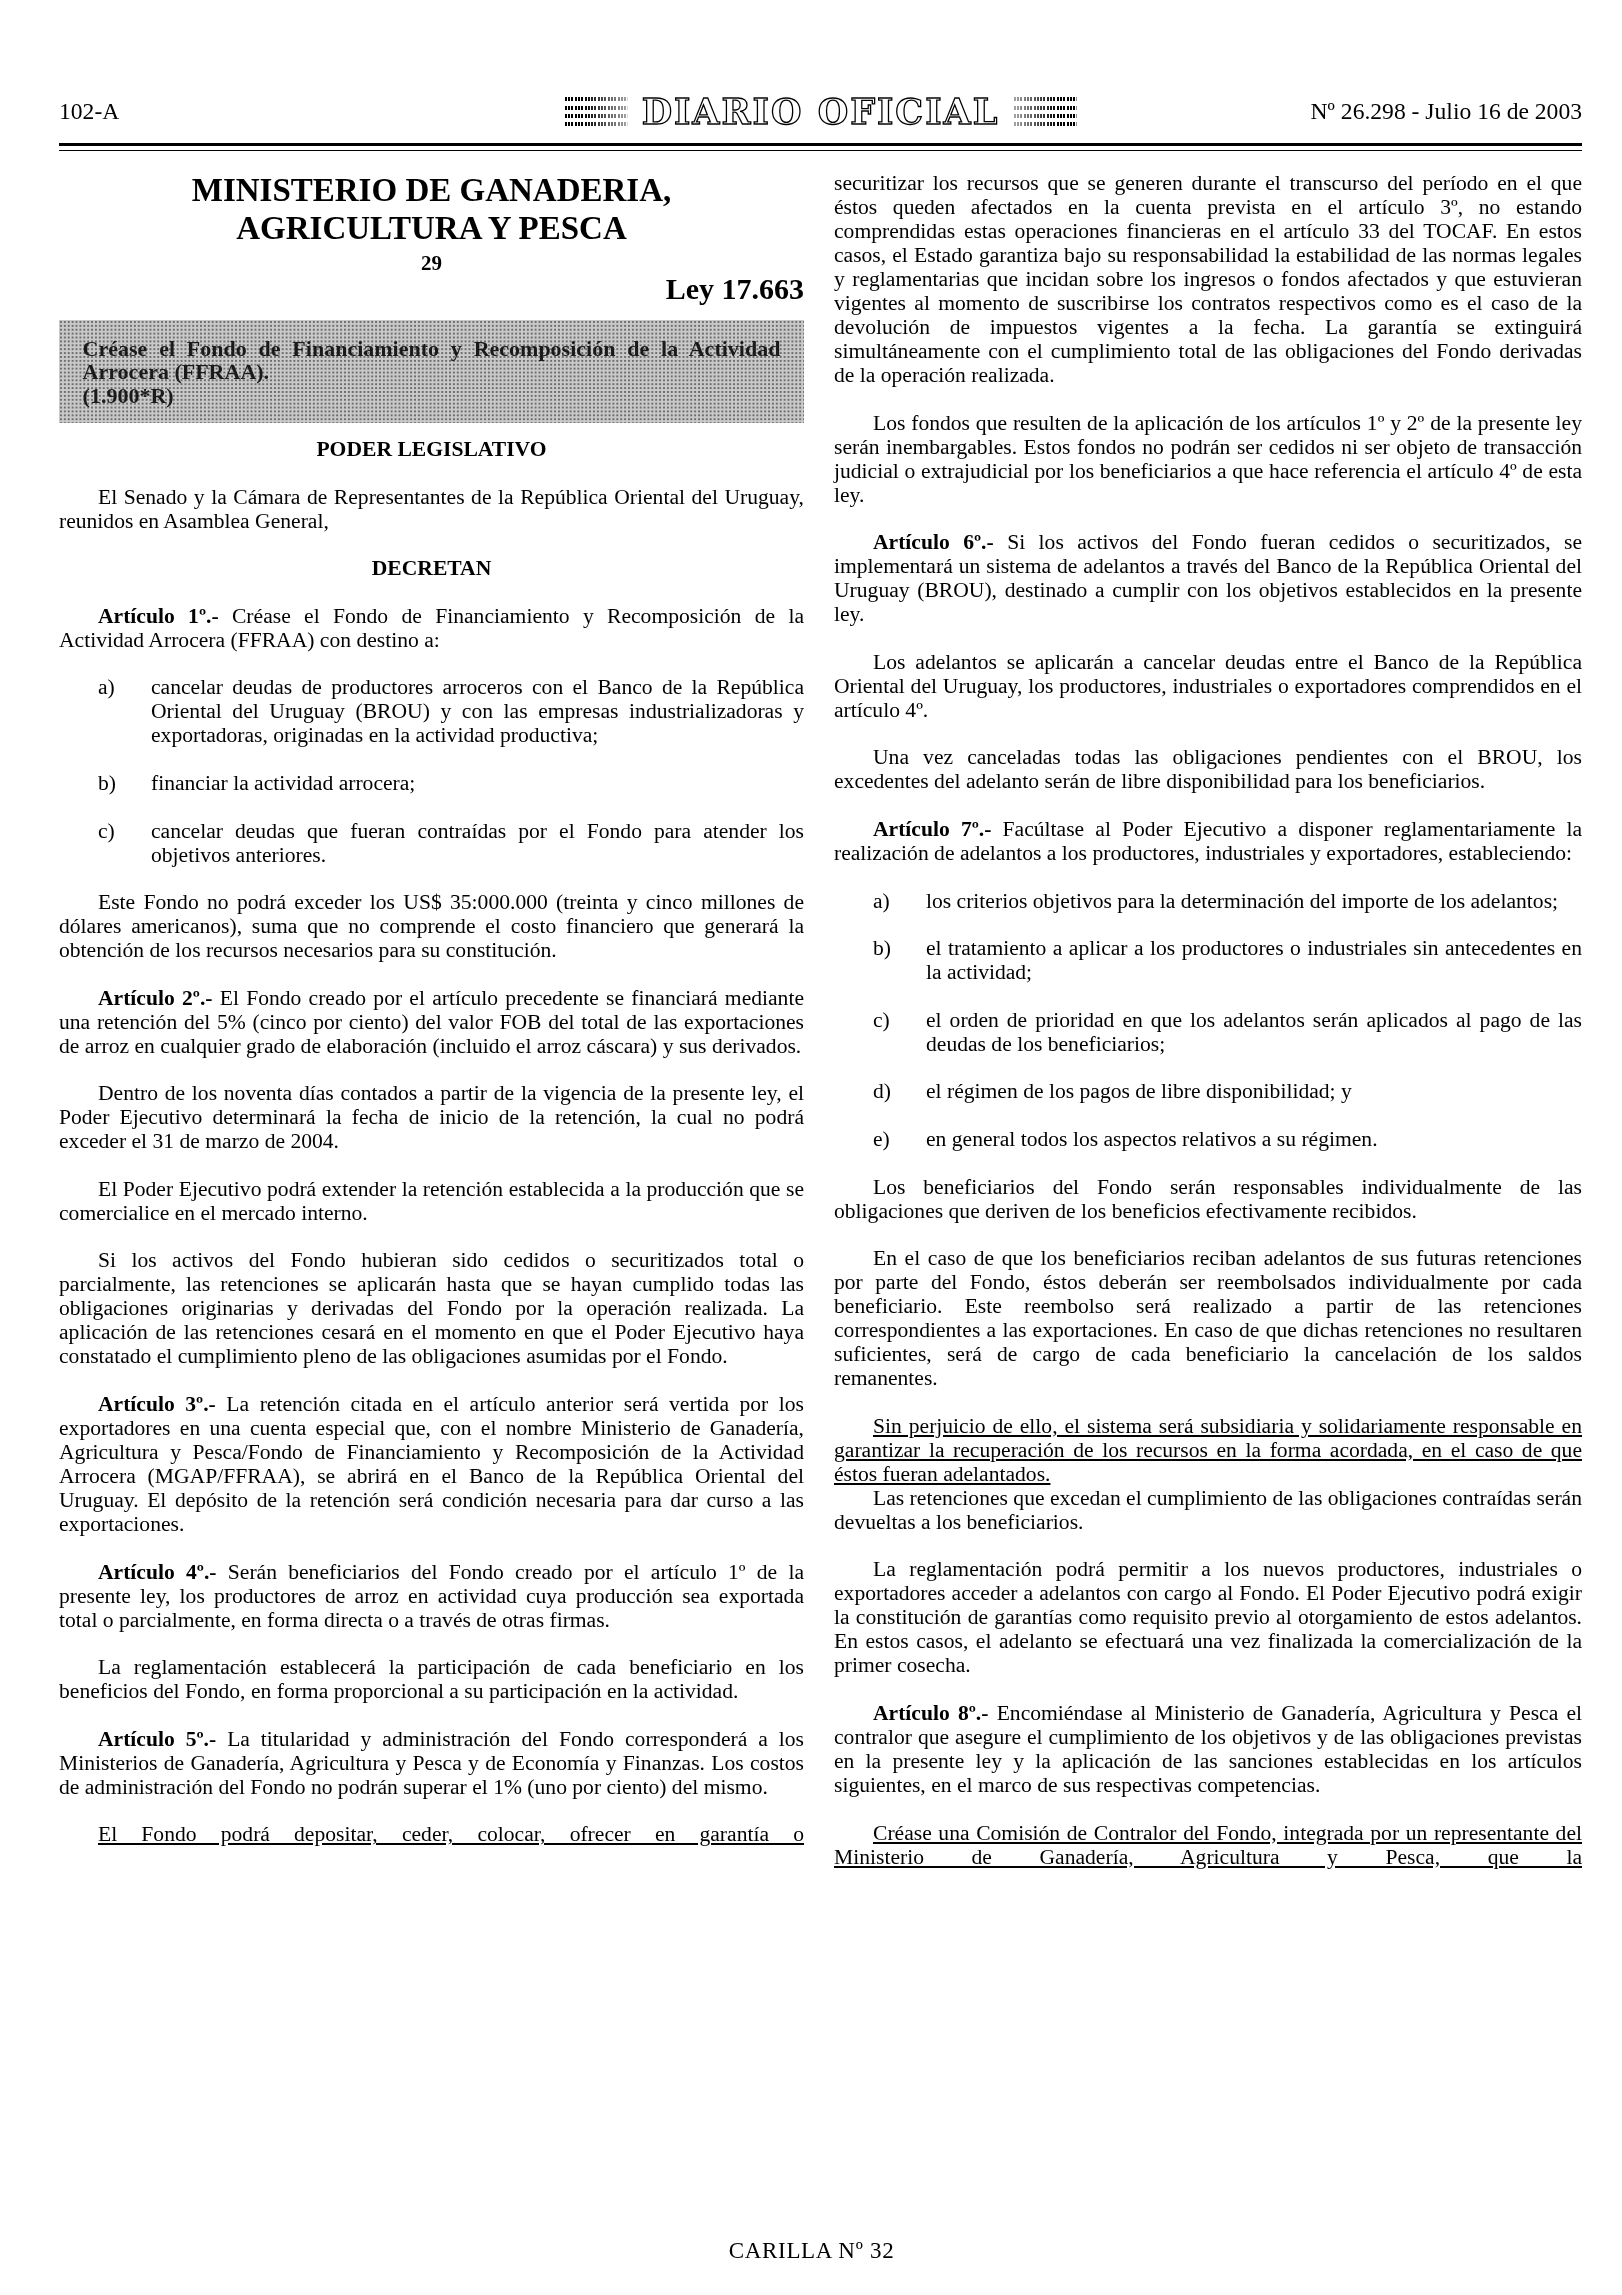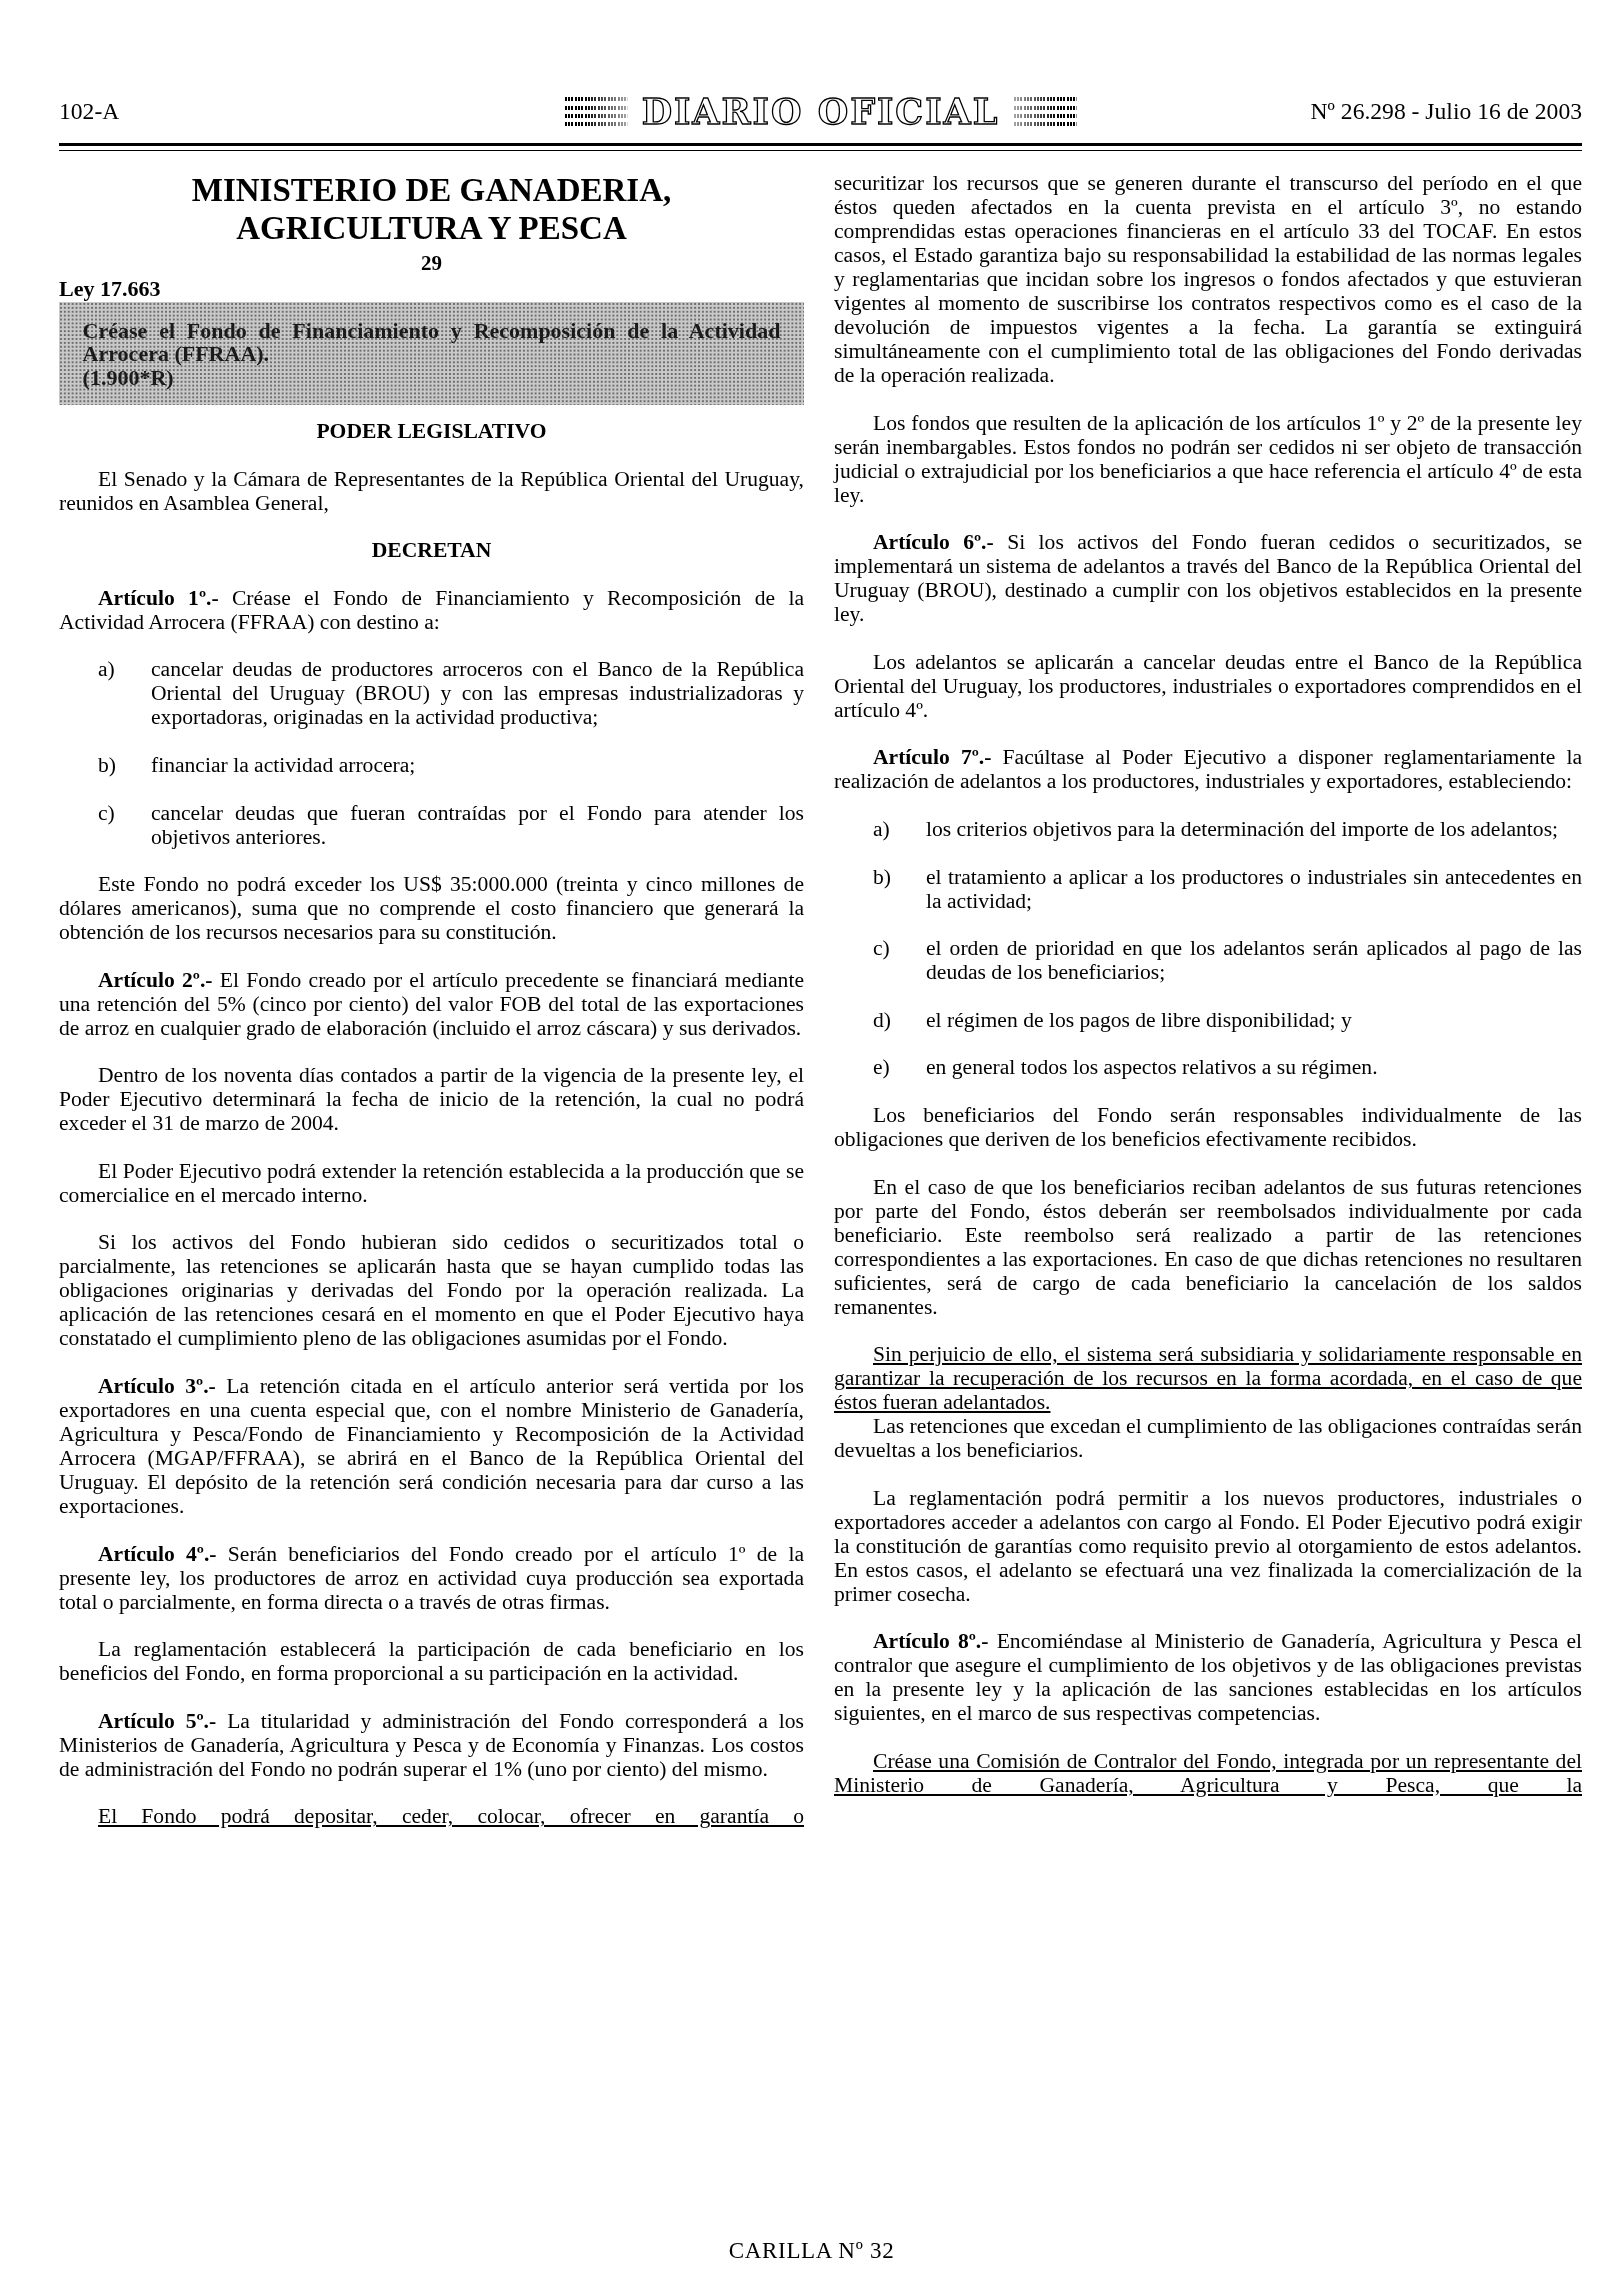--- a/index.html
+++ b/index.html
@@ -23,21 +23,21 @@
   .col { position: absolute; top: 171px; font-size: 21.6px; line-height: 24px; text-align: justify; hyphens: manual; }
   .col-left { left: 59px; width: 745px; }
   .col-right { left: 834px; width: 748px; }
   .col p { margin: 0 0 23.6px 0; text-indent: 39px; }
   .col p.cont { text-indent: 0; }
   .col p.tight { margin-bottom: 0; text-decoration: underline; }
   .art-label { font-weight: bold; }
 
   .ministry { text-align: center; font-weight: bold; font-size: 33px; line-height: 38px; margin: 0; }
   .law-number { text-align: center; font-weight: bold; font-family: Liberation Serif, serif; font-size: 21px; line-height: 25px; margin-top: 3.9px; }
-  .law-id { text-align: left; font-weight: bold; font-size: 22px; line-height: 26px; margin-bottom: 0; }
+  .law-id { text-align: right; font-weight: bold; font-size: 30px; line-height: 26px; margin-bottom: 18px; }
   .summary-box { margin: 0 0 14.4px 0; padding: 17px 23.6px 15.7px 23.6px; font-weight: bold; font-size: 22px; line-height: 23.6px;
     background-color: #c9c9c9;
     background-image: radial-gradient(#6d6d6d 0.7px, transparent 0.9px);
     background-size: 3.9px 3.9px; color: #1a1a1a; text-align: justify; }
   .summary-box div { text-indent: 0; }
   .section-heading { text-align: center; font-weight: bold; font-size: 21.6px; line-height: 23.6px; margin: 9.2px 0 23.6px 0; }
   .list { margin: 0 0 23.6px 0; padding: 0; list-style: none; }
   .list li { position: relative; padding-left: 92px; margin-bottom: 23.6px; text-align: justify; }
   .list li:last-child { margin-bottom: 0; }
   .list .marker { position: absolute; left: 39px; top: 0; }
@@ -97,20 +97,21 @@
   <p>La reglamentación establecerá la participación de cada beneficiario en los beneficios del Fondo, en forma proporcional a su participación en la actividad.</p>
   <p><span class="art-label">Artículo 5º.-</span><span> La titularidad y administración del Fondo corresponderá a los Ministerios de Ganadería, Agricultura y Pesca y de Economía y Finanzas. Los costos de administración del Fondo no podrán superar el 1% (uno por ciento) del mismo.</span></p>
   <p class="tight" style="text-align-last: justify;">El Fondo podrá depositar, ceder, colocar, ofrecer en garantía o</p>
 </div>
 
 <div class="col col-right">
   <p class="cont">securitizar los recursos que se generen durante el transcurso del período en el que éstos queden afectados en la cuenta prevista en el artículo 3º, no estando comprendidas estas operaciones financieras en el artículo 33 del TOCAF. En estos casos, el Estado garantiza bajo su responsabilidad la estabilidad de las normas legales y reglamentarias que incidan sobre los ingresos o fondos afectados y que estuvieran vigentes al momento de suscribirse los contratos respectivos como es el caso de la devolución de impuestos vigentes a la fecha. La garantía se extinguirá simultáneamente con el cumplimiento total de las obligaciones del Fondo derivadas de la operación realizada.</p>
   <p>Los fondos que resulten de la aplicación de los artículos 1º y 2º de la presente ley serán inembargables. Estos fondos no podrán ser cedidos ni ser objeto de transacción judicial o extrajudicial por los beneficiarios a que hace referencia el artículo 4º de esta ley.</p>
   <p><span class="art-label">Artículo 6º.-</span><span> Si los activos del Fondo fueran cedidos o securitizados, se implementará un sistema de adelantos a través del Banco de la República Oriental del Uruguay (BROU), destinado a cumplir con los objetivos establecidos en la presente ley.</span></p>
   <p>Los adelantos se aplicarán a cancelar deudas entre el Banco de la República Oriental del Uruguay, los productores, industriales o exportadores comprendidos en el artículo 4º.</p>
+  <p>Una vez canceladas todas las obligaciones pendientes con el BROU, los excedentes del adelanto serán de libre disponibilidad para los beneficiarios.</p>
   <p><span class="art-label">Artículo 7º.-</span><span> Facúltase al Poder Ejecutivo a disponer reglamentariamente la realización de adelantos a los productores, industriales y exportadores, estableciendo:</span></p>
   <ul class="list">
     <li><span class="marker">a)</span><span>los criterios objetivos para la determinación del importe de los adelantos;</span></li>
     <li><span class="marker">b)</span><span>el tratamiento a aplicar a los productores o industriales sin antecedentes en la actividad;</span></li>
     <li><span class="marker">c)</span><span>el orden de prioridad en que los adelantos serán aplicados al pago de las deudas de los beneficiarios;</span></li>
     <li><span class="marker">d)</span><span>el régimen de los pagos de libre disponibilidad; y</span></li>
     <li><span class="marker">e)</span><span>en general todos los aspectos relativos a su régimen.</span></li>
   </ul>
   <p>Los beneficiarios del Fondo serán responsables individualmente de las obligaciones que deriven de los beneficios efectivamente recibidos.</p>
   <p>En el caso de que los beneficiarios reciban adelantos de sus futuras retenciones por parte del Fondo, éstos deberán ser reembolsados individualmente por cada beneficiario. Este reembolso será realizado a partir de las retenciones correspondientes a las exportaciones. En caso de que dichas retenciones no resultaren suficientes, será de cargo de cada beneficiario la cancelación de los saldos remanentes.</p>

